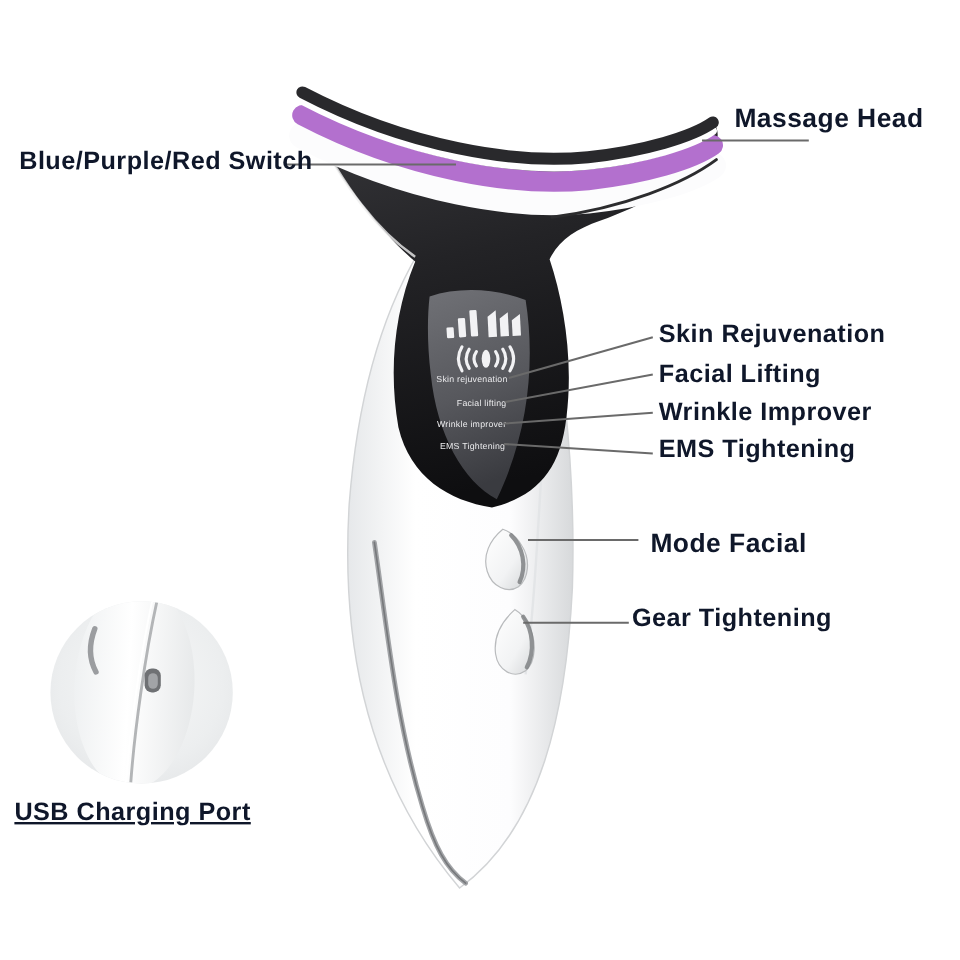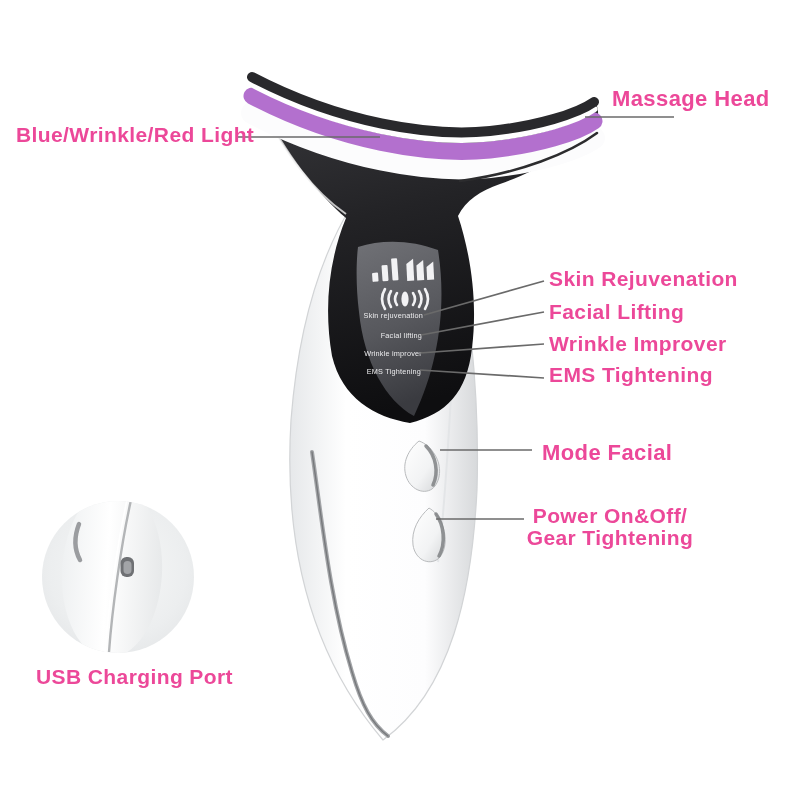--- a/index.html
+++ b/index.html
@@ -2,21 +2,21 @@
 <html><head>
 <meta charset="utf-8">
 <style>
   html,body{margin:0;padding:0;background:#fff;}
   #stage{
     position:relative;width:800px;height:800px;background:#fff;overflow:hidden;
     font-family:"Liberation Sans",sans-serif;
   }
   #device-svg{position:absolute;left:0;top:0;}
   .callout{
-    position:absolute;color:#ec4899;font-weight:700;letter-spacing:.4px;
+    position:absolute;color:#0f172a;font-weight:700;letter-spacing:.4px;
     white-space:nowrap;font-size:21px;line-height:1.05;
   }
   .callout.big{font-size:22px;}
   .callout.center{text-align:center;white-space:normal;}
   .panel-label{
     font-family:"Liberation Sans",sans-serif;font-size:7.3px;fill:#ececee;letter-spacing:.2px;
   }
 </style>
 </head>
 <body>
@@ -162,29 +162,28 @@
       <line x1="421" y1="335" x2="544" y2="312"></line>
       <line x1="420" y1="353" x2="544" y2="344"></line>
       <line x1="420" y1="370" x2="544" y2="378"></line>
       <line x1="440" y1="450" x2="532" y2="450"></line>
       <line x1="436" y1="519" x2="524" y2="519"></line>
     </g>
   </svg>
 
   <div class="callout big" style="left:612px;top:87px;">Massage Head</div>
 
-  <div class="callout" style="left:16px;top:124px;">Blue/Wrinkle/Red Light</div>
+  <div class="callout" style="left:16px;top:124px;">Blue/Purple/Red Switch</div>
 
   <div class="callout" style="left:549px;top:268px;">Skin Rejuvenation</div>
   <div class="callout" style="left:549px;top:301px;">Facial Lifting</div>
   <div class="callout" style="left:549px;top:333px;">Wrinkle Improver</div>
   <div class="callout" style="left:549px;top:364px;">EMS Tightening</div>
 
   <div class="callout big" style="left:542px;top:441px;">Mode Facial</div>
 
   <div class="callout center" style="left:505px;top:505px;width:210px;">
-    <div>Power On&amp;Off/</div>
     <div>Gear Tightening</div>
   </div>
 
-  <div class="callout" style="left:36px;top:666px;">USB Charging Port</div>
+  <div class="callout" style="left:12px;top:666px;text-decoration:underline;">USB Charging Port</div>
 
 </div>
 
 </body></html>

